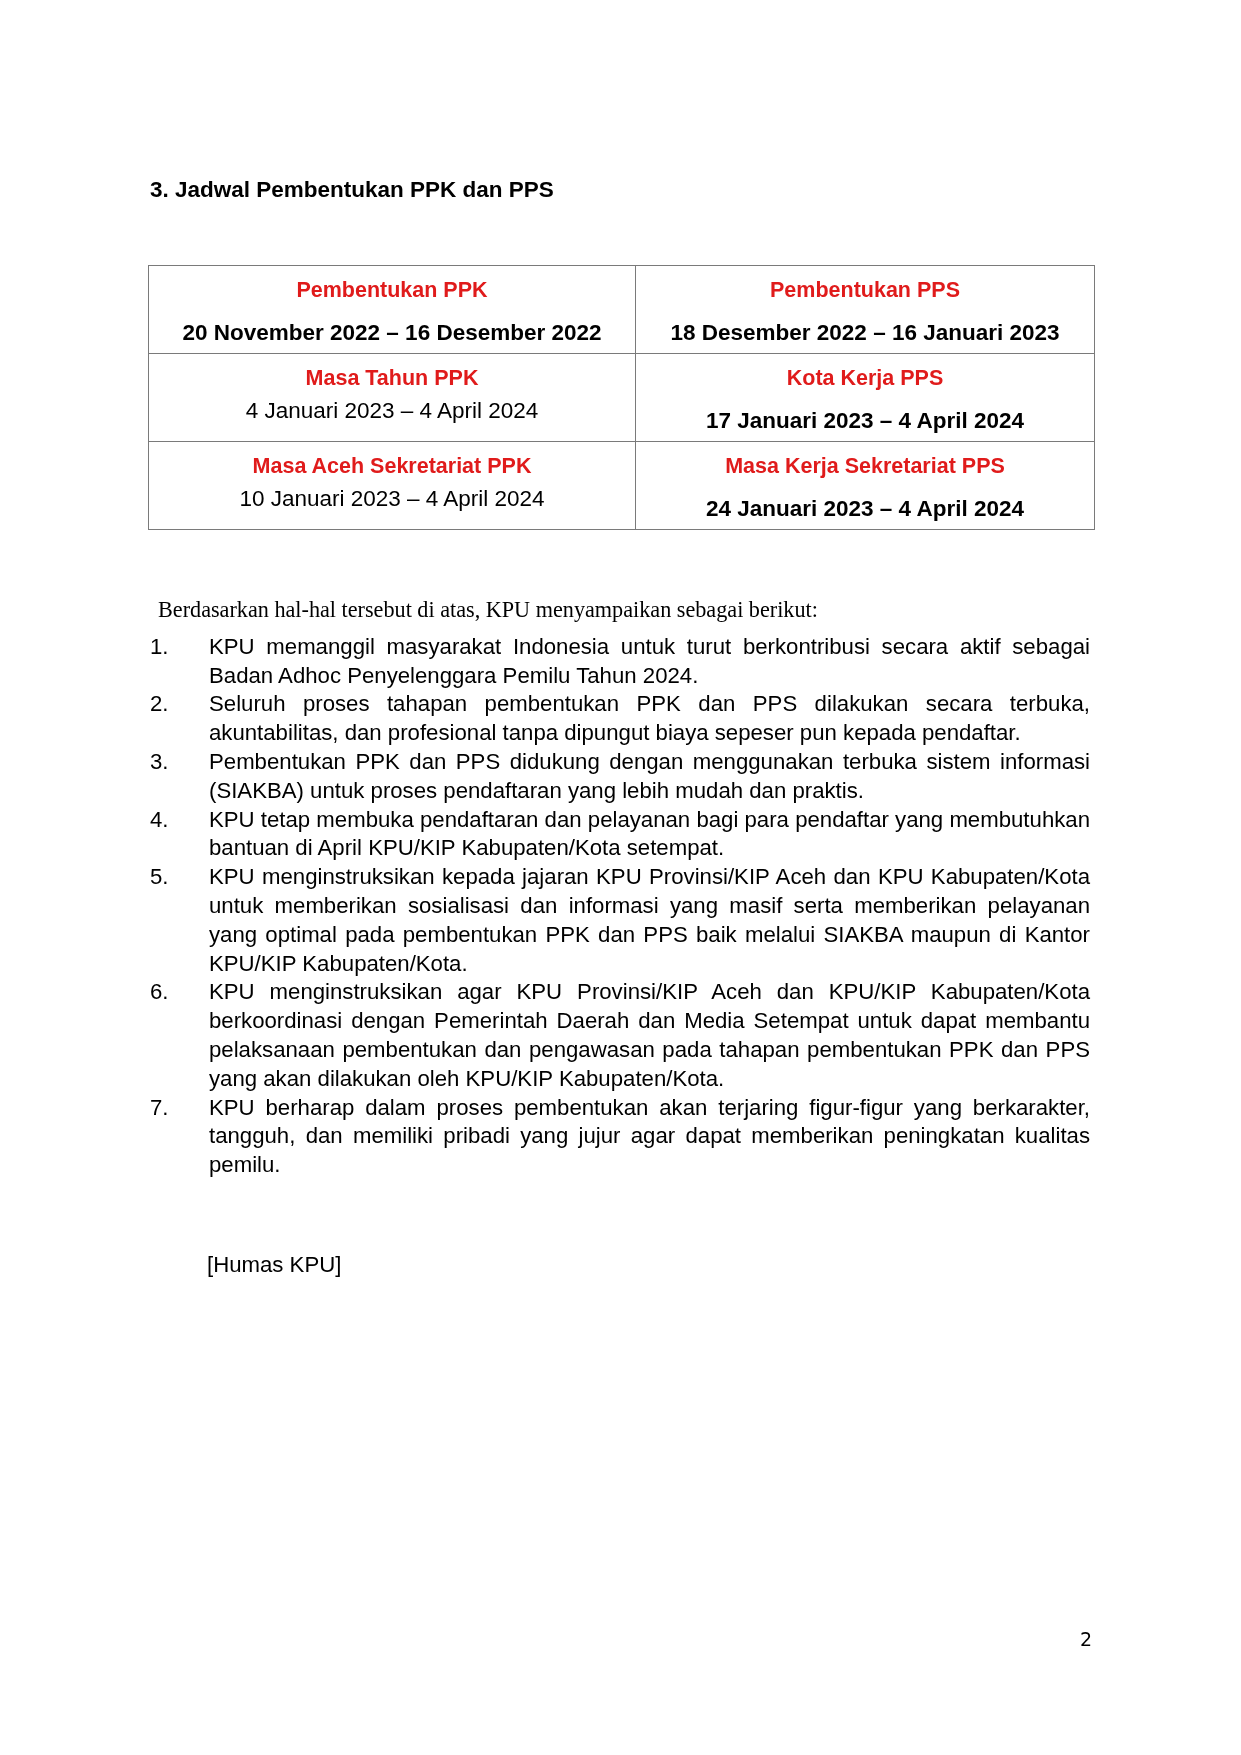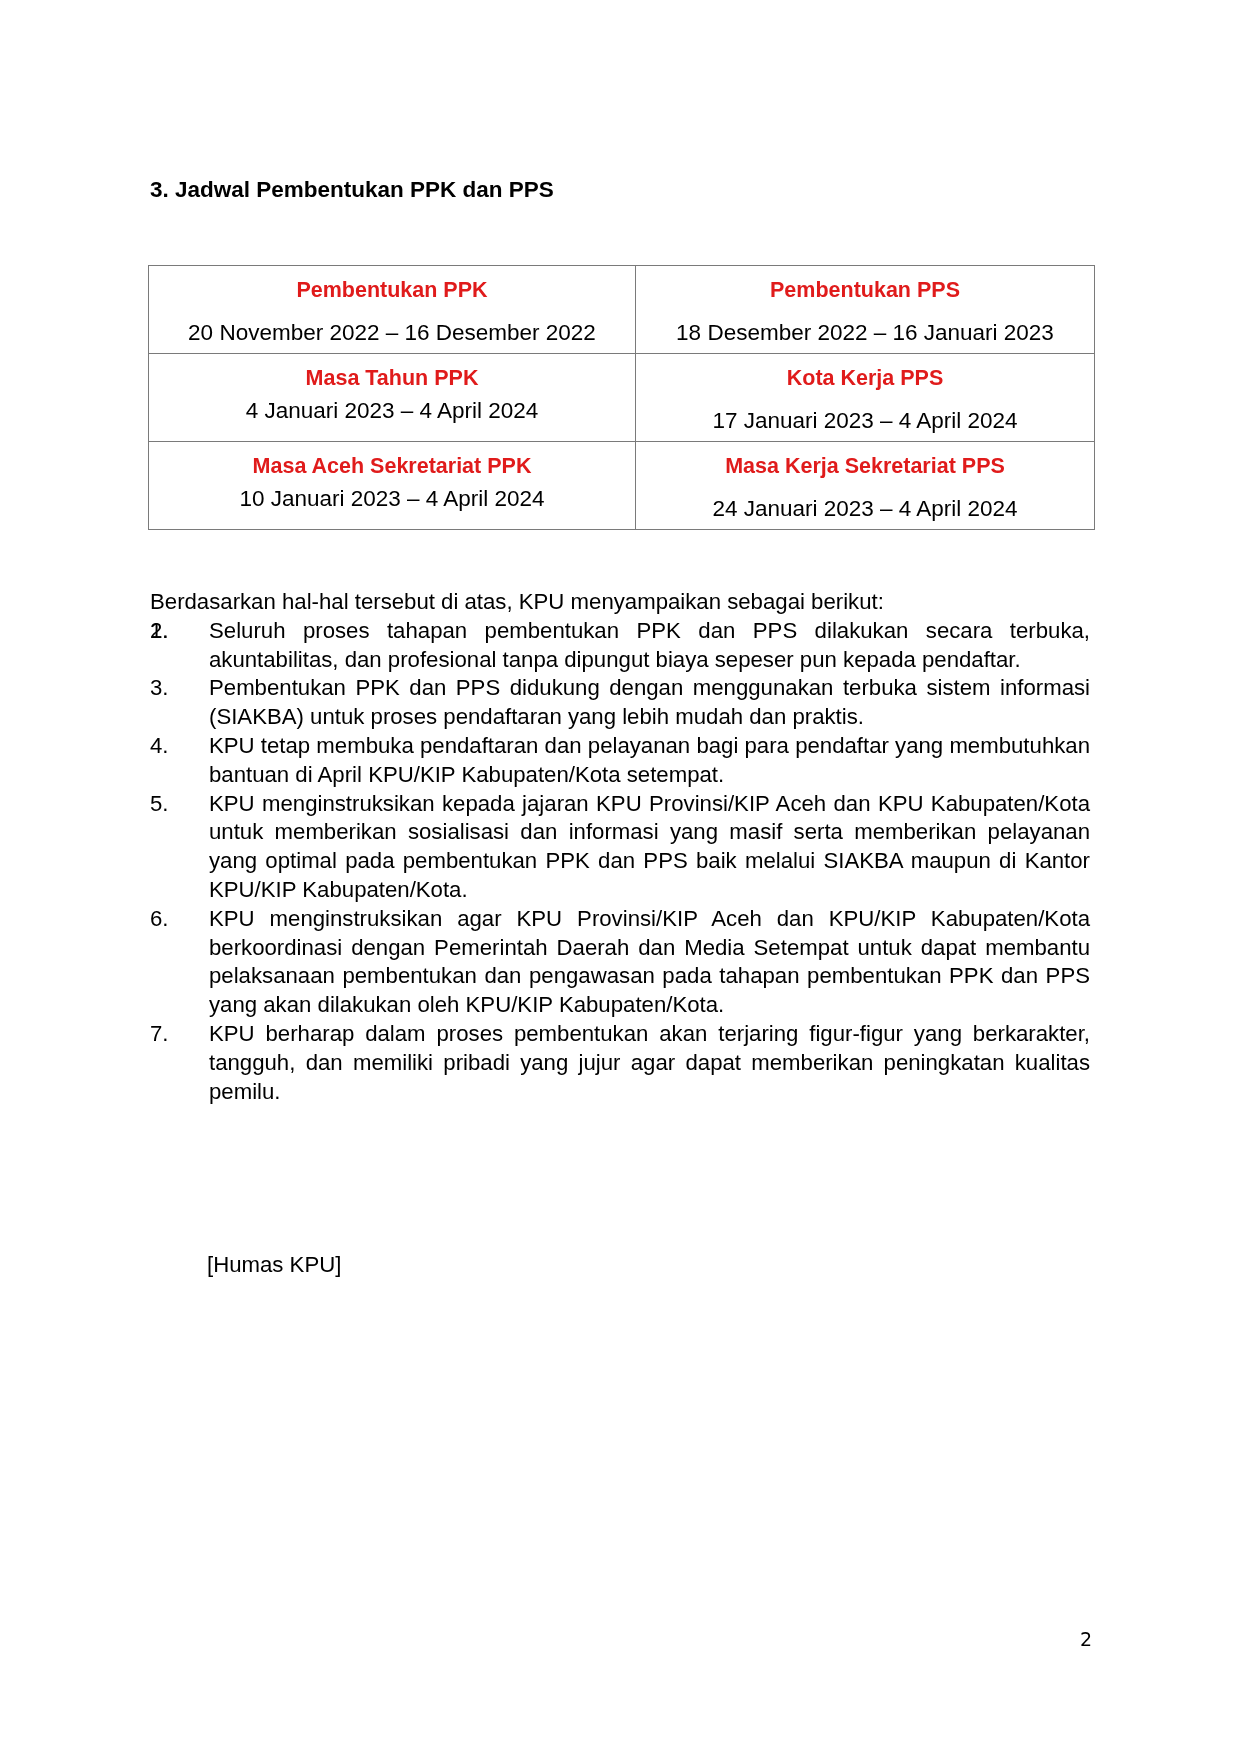--- a/index.html
+++ b/index.html
@@ -7,24 +7,24 @@
          font-family: "Liberation Sans", sans-serif; color: #000; }
   .heading { position: absolute; left: 150px; top: 177px; font-size: 22.5px; font-weight: bold; }
   table.sched { position: absolute; left: 148px; top: 265px; width: 946px;
                 border-collapse: collapse; table-layout: fixed; }
   table.sched td { border: 1.5px solid #7a7a7a; text-align: center; vertical-align: top;
                    padding: 0; height: 87px; }
   table.sched col.c1 { width: 487px; }
   table.sched col.c2 { width: 459px; }
   .cell-title { display: block; color: #e01b1b; font-weight: bold; font-size: 21.5px; line-height: 26px; margin-top: 11px; }
   .cell-date { display: block; font-size: 22.5px; line-height: 26px; }
-  .gap-lg { margin-top: 17px; }
+  .gap-lg { margin-top: 17px; font-weight: bold; }
   .gap-sm { margin-top: 7px; }
   .body { position: absolute; left: 150px; top: 588px; width: 940px; font-size: 22.2px; line-height: 28.8px; }
-  .intro { margin: 0; }
+  .intro { margin: 8px; font-family: Liberation Serif, serif; }
   ol.points { list-style: none; margin: 0; padding: 0; }
   ol.points li { position: relative; padding-left: 59px; text-align: justify; }
   ol.points li .num { position: absolute; left: 0; top: 0; }
   .sign { position: absolute; left: 207px; top: 1252px; font-size: 22.2px; }
   .page-num { position: absolute; left: 1080px; top: 1628px; font-family: "DejaVu Sans", sans-serif; font-size: 19px; }
 </style>
 </head>
 <body>
 
 <div class="heading">3. Jadwal Pembentukan PPK dan PPS</div>
@@ -64,21 +64,21 @@
       <span class="cell-title">Masa Kerja Sekretariat PPS</span>
       <span class="cell-date gap-lg">24 Januari 2023 – 4 April 2024</span>
     </td>
   </tr>
 </tbody>
   </table>
 
 <div class="body">
   <p class="intro">Berdasarkan hal-hal tersebut di atas, KPU menyampaikan sebagai berikut:</p>
   <ol class="points">
-    <li><span class="num">1.</span></li>
+    <li><span class="num">1.</span><span>KPU memanggil masyarakat Indonesia untuk turut berkontribusi secara aktif sebagai Badan Adhoc Penyelenggara Pemilu Tahun 2024.</span></li>
     <li><span class="num">2.</span><span>Seluruh proses tahapan pembentukan PPK dan PPS dilakukan secara terbuka, akuntabilitas, dan profesional tanpa dipungut biaya sepeser pun kepada pendaftar.</span></li>
     <li><span class="num">3.</span><span>Pembentukan PPK dan PPS didukung dengan menggunakan terbuka sistem informasi (SIAKBA) untuk proses pendaftaran yang lebih mudah dan praktis.</span></li>
     <li><span class="num">4.</span><span>KPU tetap membuka pendaftaran dan pelayanan bagi para pendaftar yang membutuhkan bantuan di April KPU/KIP Kabupaten/Kota setempat.</span></li>
     <li><span class="num">5.</span><span>KPU menginstruksikan kepada jajaran KPU Provinsi/KIP Aceh dan KPU Kabupaten/Kota untuk memberikan sosialisasi dan informasi yang masif serta memberikan pelayanan yang optimal pada pembentukan PPK dan PPS baik melalui SIAKBA maupun di Kantor KPU/KIP Kabupaten/Kota.</span></li>
     <li><span class="num">6.</span><span>KPU menginstruksikan agar KPU Provinsi/KIP Aceh dan KPU/KIP Kabupaten/Kota berkoordinasi dengan Pemerintah Daerah dan Media Setempat untuk dapat membantu pelaksanaan pembentukan dan pengawasan pada tahapan pembentukan PPK dan PPS yang akan dilakukan oleh KPU/KIP Kabupaten/Kota.</span></li>
     <li><span class="num">7.</span><span>KPU berharap dalam proses pembentukan akan terjaring figur-figur yang berkarakter, tangguh, dan memiliki pribadi yang jujur agar dapat memberikan peningkatan kualitas pemilu.</span></li>
   </ol>
 </div>
 
 <div class="sign">[Humas KPU]</div>

